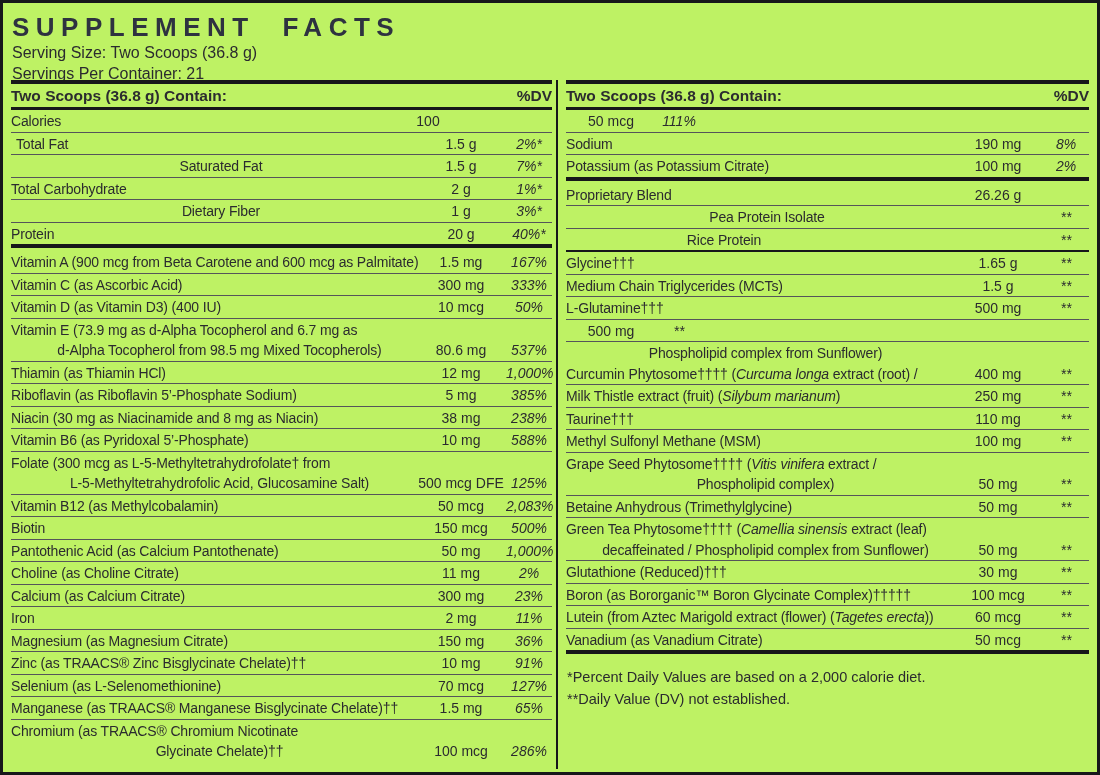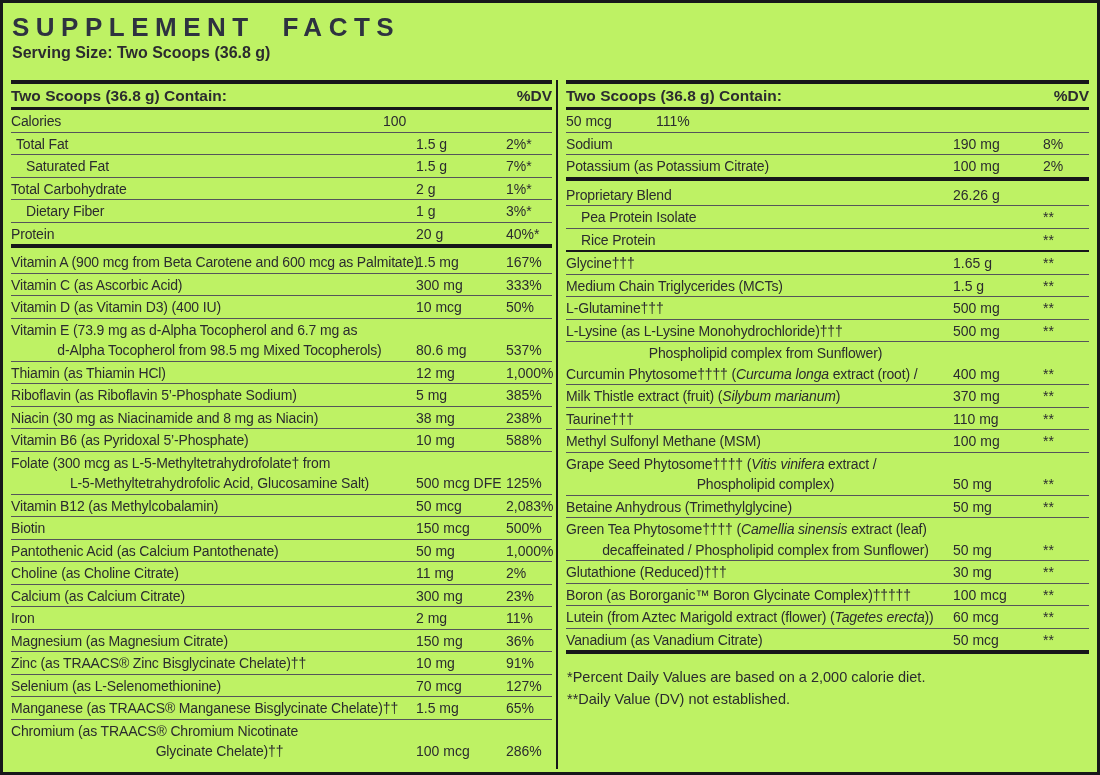--- a/index.html
+++ b/index.html
@@ -14,63 +14,64 @@
     overflow:hidden;
   }
   .lbl-head{height:77px;box-sizing:border-box;padding:9px 0 0 9px;}
   .title{
     margin:0;
     font-size:26px;font-weight:bold;
     letter-spacing:6.5px;word-spacing:14px;
     line-height:30px;
     color:var(--title,#2e3240);
   }
-  .serv{font-size:16px;line-height:21px;color:var(--ink,#2b2b2f);font-weight:bold;}
+  .serv{font-size:16px;line-height:21px;color:var(--ink,#2b2b2f);}
   .columns{display:flex;height:689px;}
   .col{box-sizing:border-box;}
   .col-left{width:553px;padding:0 4px 0 8px;}
   .col-right{
     flex:1;
     border-left:2.5px solid var(--bar,#17171a);
     padding:0 8px 0 8px;
     display:flex;flex-direction:column;
   }
   .col-header{
     display:flex;align-items:center;
     border-top:4px solid var(--bar,#17171a);
     border-bottom:3px solid var(--bar,#17171a);
     font-weight:bold;font-size:15.5px;line-height:20px;
     padding:2px 0 1px 0;
   }
   .col-header .hl{flex:1;}
   .col-header .hdv{flex:none;text-align:left;}
   .trow{display:flex;align-items:flex-end;padding-top:1px;}
   .sep-thin{border-bottom:1.3px solid var(--rule,#55555a);}
-  .sep-medium{border-bottom:2.5px solid var(--bar,#17171a);}
+  .sep-medium{border-bottom:2.5px solid var(--bar,#17171a);gap:43px;}
   .sep-thick{border-bottom:4px solid var(--bar,#17171a);margin-bottom:3px;}
   .sep-none{border-bottom:none;}
   .cell{font-size:14px;}
   .name{flex:1;min-width:0;letter-spacing:-0.15px;}
   .nline{line-height:20.5px;white-space:nowrap;}
   .nline .it{font-style:italic;}
   .cont{padding-left:12px;text-align:center;}
   .indent-1{padding-left:5px;}
-  .indent-2{padding-left:15px;}
-  .amt{flex:none;width:90px;text-align:left;line-height:20.5px;white-space:nowrap;}
+  .indent-2{padding-left:15px;text-align:center;}
+  .amt{flex:none;width:90px;text-align:center;line-height:20.5px;white-space:nowrap;}
   .amt.pad{padding-right:33px;box-sizing:content-box;}
-  .dv{flex:none;width:46px;text-align:left;line-height:20.5px;white-space:nowrap;}
+  .dv{flex:none;width:46px;text-align:center;line-height:20.5px;white-space:nowrap;font-style:italic;}
   .footnotes{padding:9px 0 0 1px;font-size:14.5px;line-height:22px;}
 </style>
 </head>
 <body>
 
 <div class="label">
   <div class="lbl-head">
     <h1 class="title">SUPPLEMENT FACTS</h1>
     <div class="serv">Serving Size: Two Scoops (36.8 g)</div>
+    <div class="serv">Servings Per Container: 21</div>
   </div>
 
   <div class="columns">
     <section class="col col-left">
       <div class="col-header">
         <span class="hl">Two Scoops (36.8 g) Contain:</span>
         <span class="hdv">%DV</span>
       </div>
       <div class="rows">
           <div class="trow sep-thin">
@@ -321,39 +322,36 @@
             <div class="cell dv">**</div>
           </div>
           <div class="trow sep-thin">
             <div class="cell name indent-0">
               <div class="nline"><span>L-Glutamine†††</span></div>
             </div>
             <div class="cell amt">500 mg</div>
             <div class="cell dv">**</div>
           </div>
           <div class="trow sep-thin">
-            <div class="cell name indent-0">
-              <div class="nline"><span>L-Lysine (as L-Lysine Monohydrochloride)†††</span></div>
-            </div>
             <div class="cell amt">500 mg</div>
             <div class="cell dv">**</div>
           </div>
           <div class="trow sep-thin">
             <div class="cell name indent-0">
               <div class="nline cont"><span>Phospholipid complex from Sunflower)</span></div>
               <div class="nline"><span>Curcumin Phytosome†††† (</span><span class="it">Curcuma longa</span><span> extract (root) /</span></div>
             </div>
             <div class="cell amt">400 mg</div>
             <div class="cell dv">**</div>
           </div>
           <div class="trow sep-thin">
             <div class="cell name indent-0">
               <div class="nline"><span>Milk Thistle extract (fruit) (</span><span class="it">Silybum marianum</span><span>)</span></div>
             </div>
-            <div class="cell amt">370 mg</div>
+            <div class="cell amt">250 mg</div>
             <div class="cell dv">**</div>
           </div>
           <div class="trow sep-thin">
             <div class="cell name indent-0">
               <div class="nline"><span>Taurine†††</span></div>
             </div>
             <div class="cell amt">110 mg</div>
             <div class="cell dv">**</div>
           </div>
           <div class="trow sep-thin">

